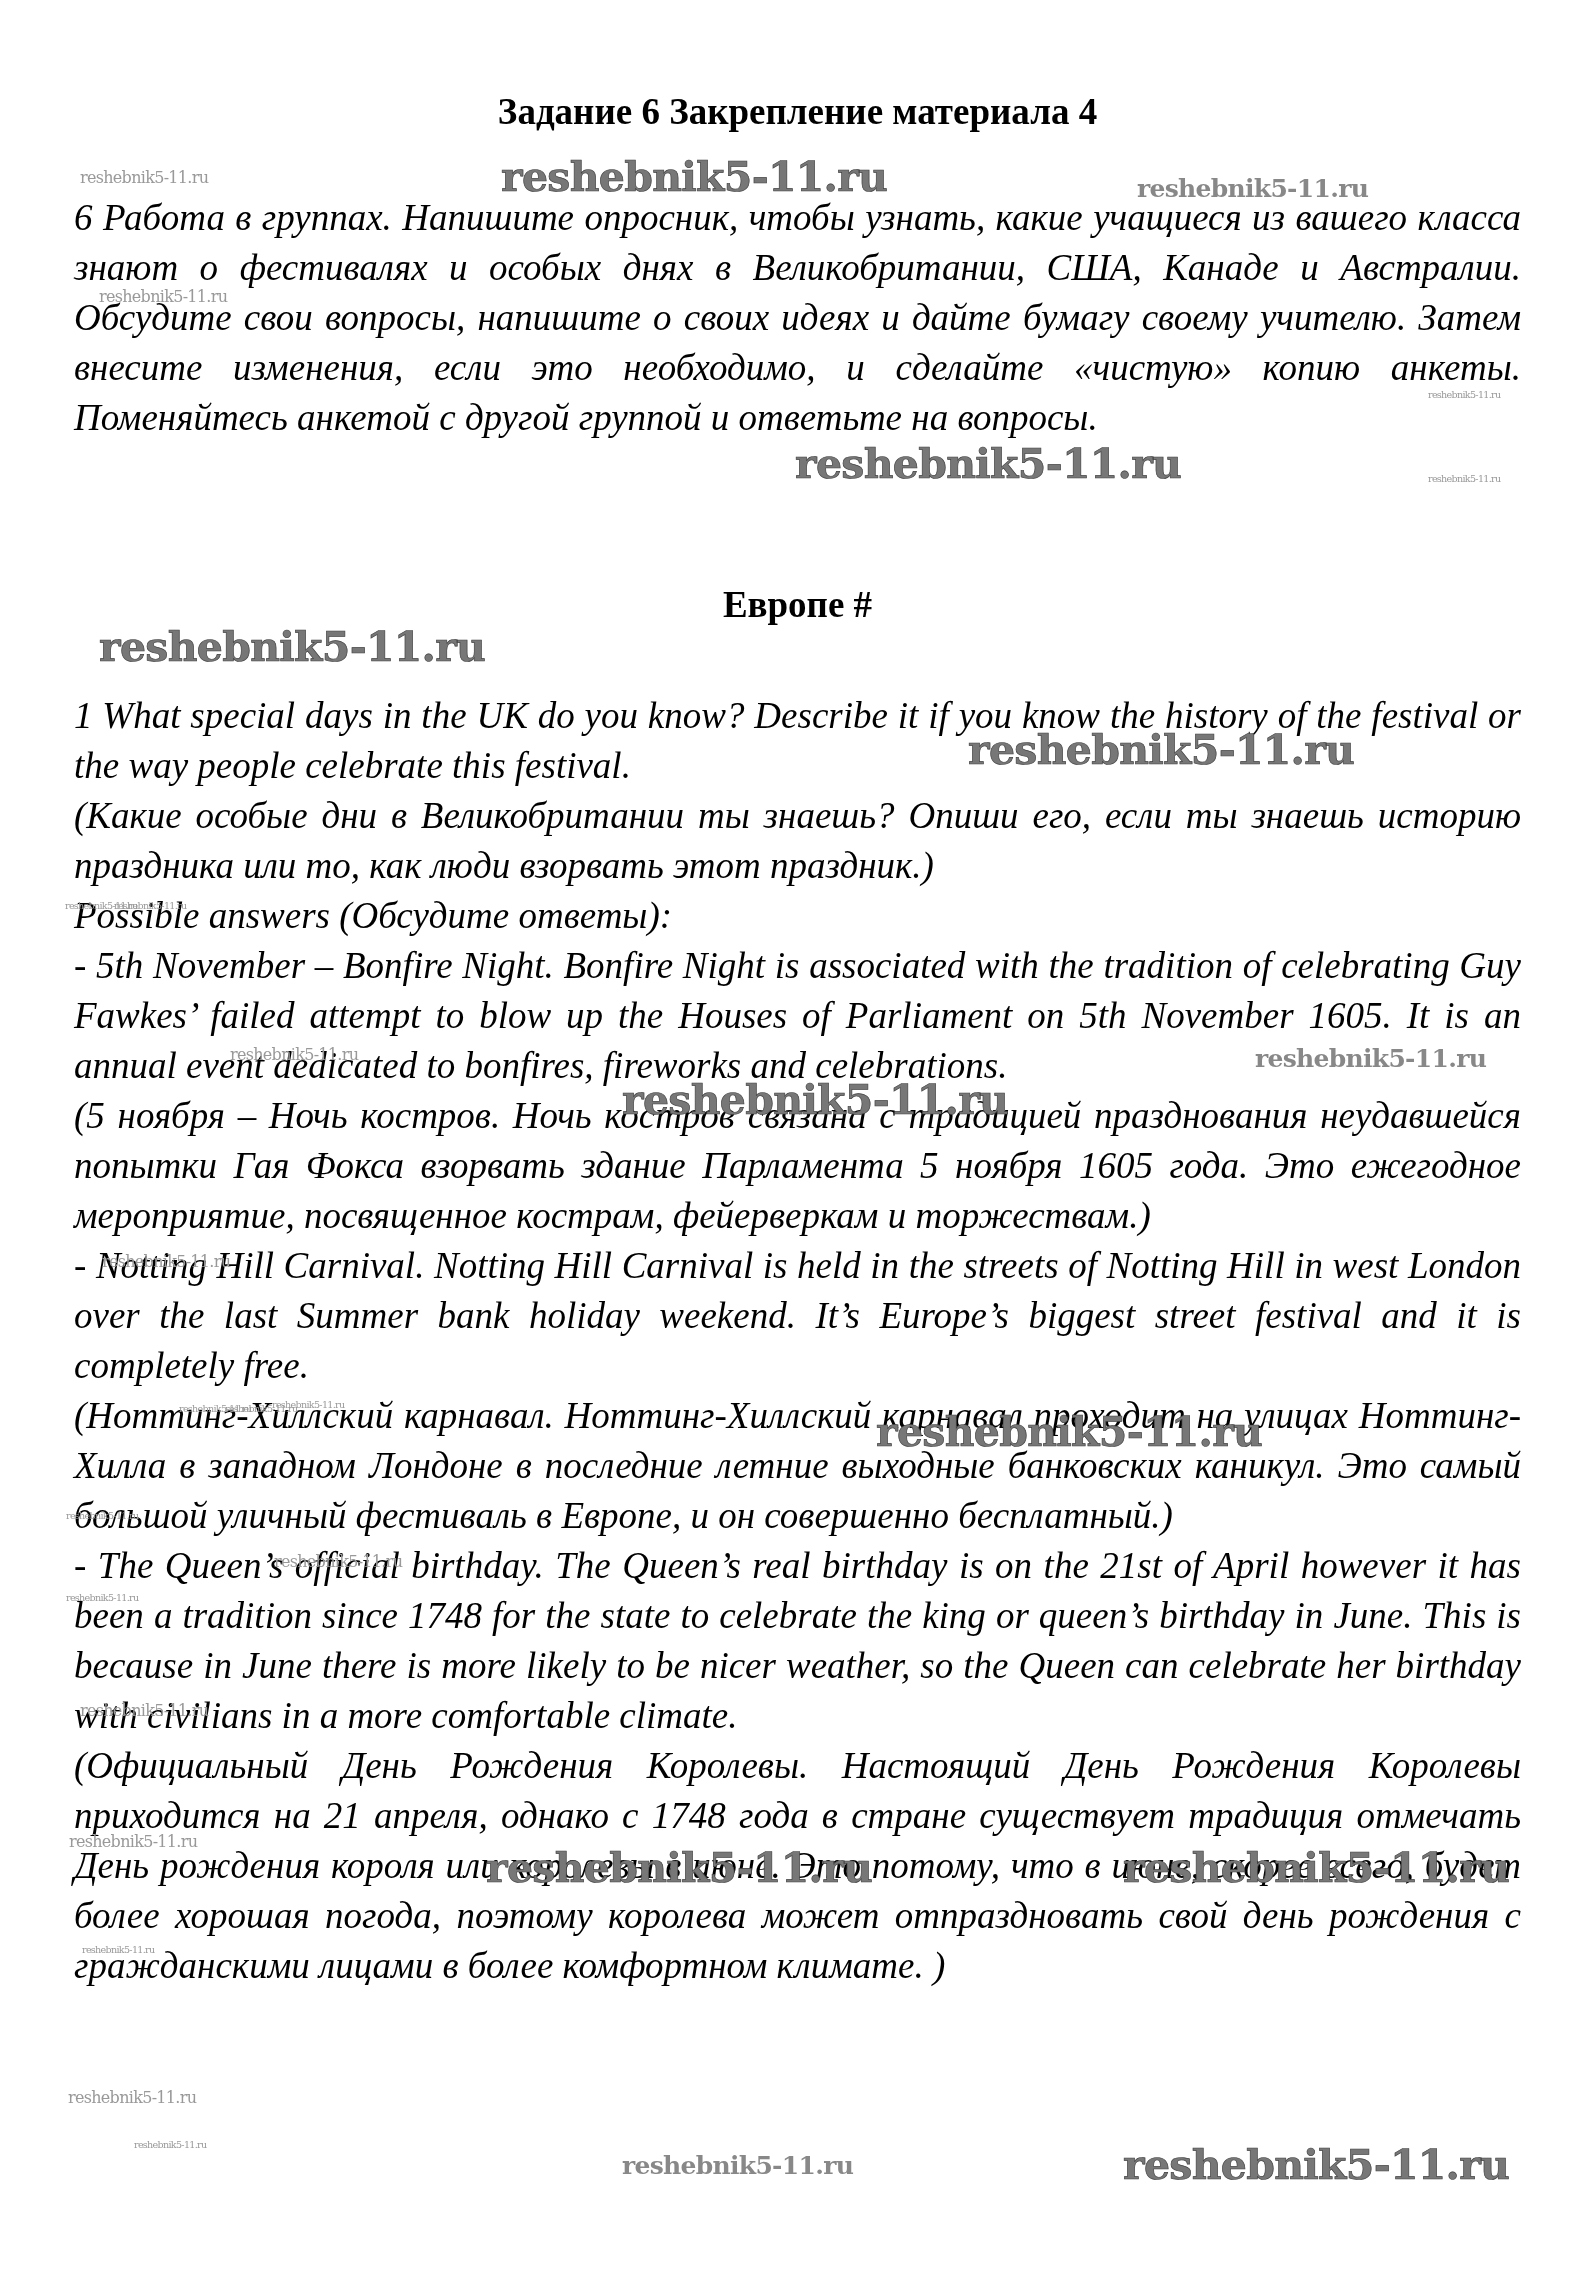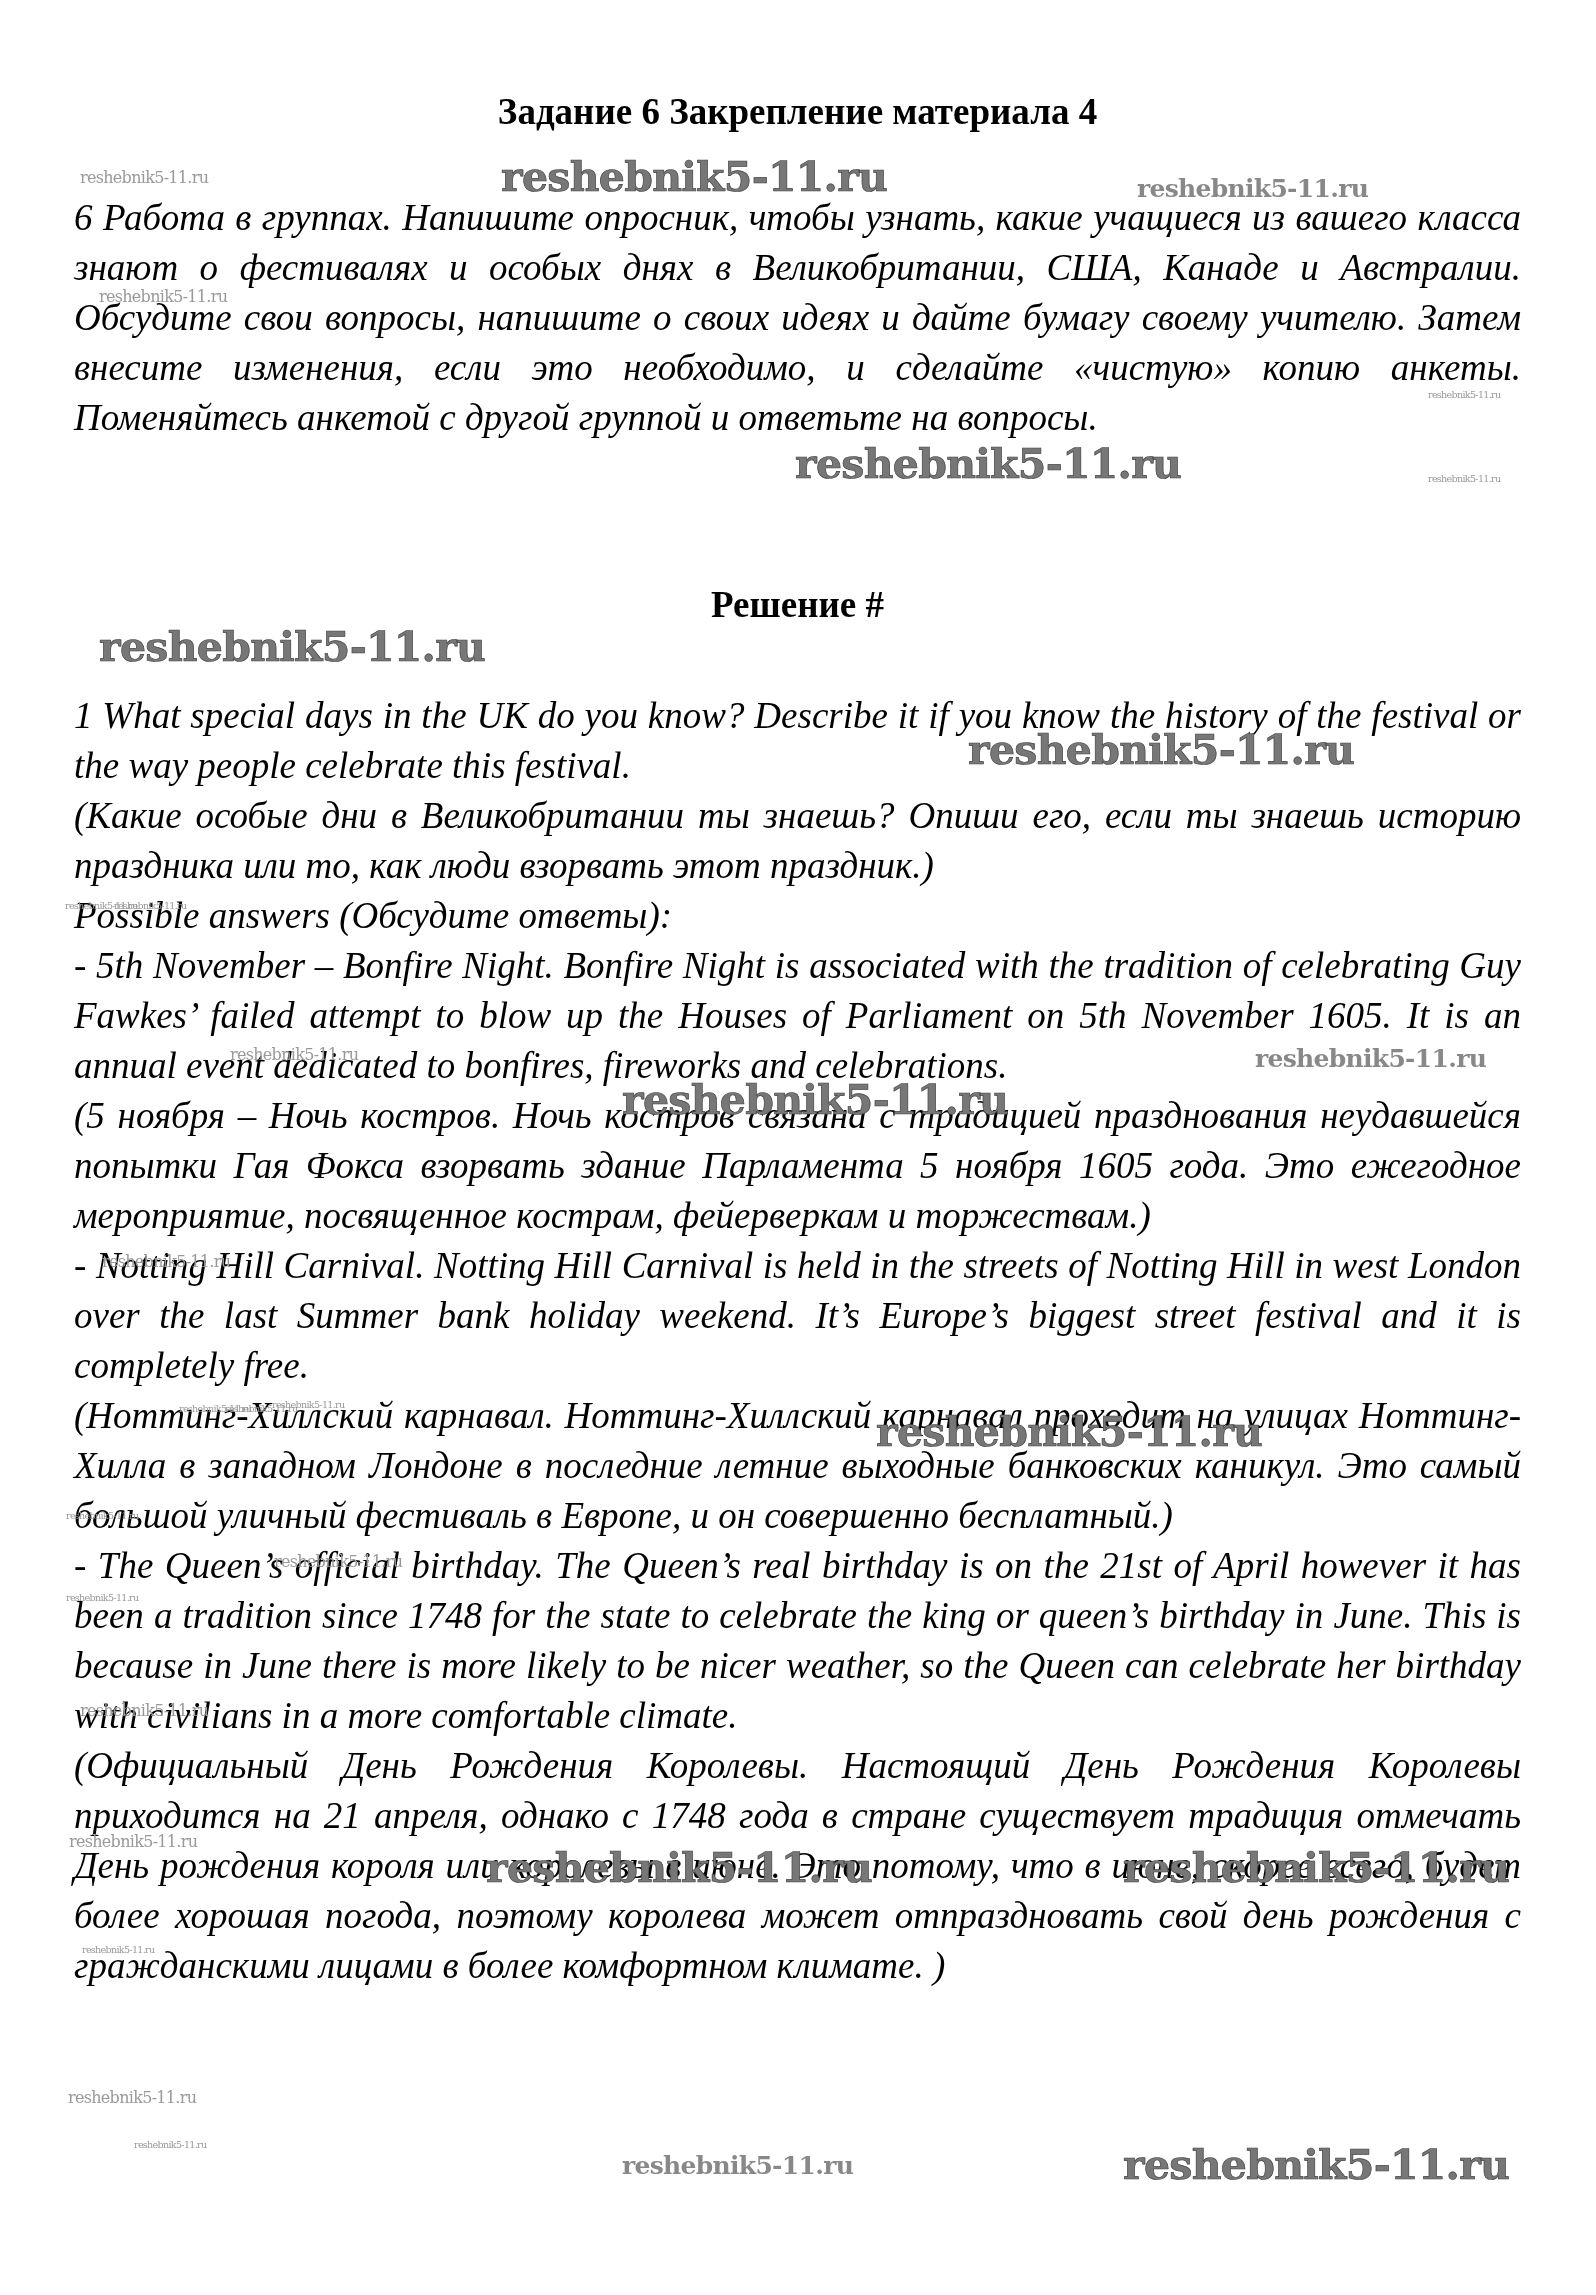--- a/index.html
+++ b/index.html
@@ -29,21 +29,21 @@
 </head>
 <body>
 
 <div class="page">
   <div class="heading h1">Задание 6 Закрепление материала 4</div>
 
   <div class="block task">
     <p>6 Работа в группах. Напишите опросник, чтобы узнать, какие учащиеся из вашего класса знают о фестивалях и особых днях в Великобритании, США, Канаде и Австралии. Обсудите свои вопросы, напишите о своих идеях и дайте бумагу своему учителю. Затем внесите изменения, если это необходимо, и сделайте «чистую» копию анкеты. Поменяйтесь анкетой с другой группой и ответьте на вопросы.</p>
   </div>
 
-  <div class="heading h2">Решение #</div>
+  <div class="heading h2">Европе #</div>
 
   <div class="block solution">
     <p>1 What special days in the UK do you know? Describe it if you know the history of the festival or the way people celebrate this festival.</p>
     <p>(Какие особые дни в Великобритании ты знаешь? Опиши его, если ты знаешь историю праздника или то, как люди взорвать этот праздник.)</p>
     <p>Possible answers (Обсудите ответы):</p>
 
     <p>- 5th November – Bonfire Night. Bonfire Night is associated with the tradition of celebrating Guy Fawkes’ failed attempt to blow up the Houses of Parliament on 5th November 1605. It is an annual event dedicated to bonfires, fireworks and celebrations.</p>
     <p>(5 ноября – Ночь костров. Ночь костров связана с традицией празднования неудавшейся попытки Гая Фокса взорвать здание Парламента 5 ноября 1605 года. Это ежегодное мероприятие, посвященное кострам, фейерверкам и торжествам.)</p>
 
     <p>- Notting Hill Carnival. Notting Hill Carnival is held in the streets of Notting Hill in west London over the last Summer bank holiday weekend. It’s Europe’s biggest street festival and it is completely free.</p>

